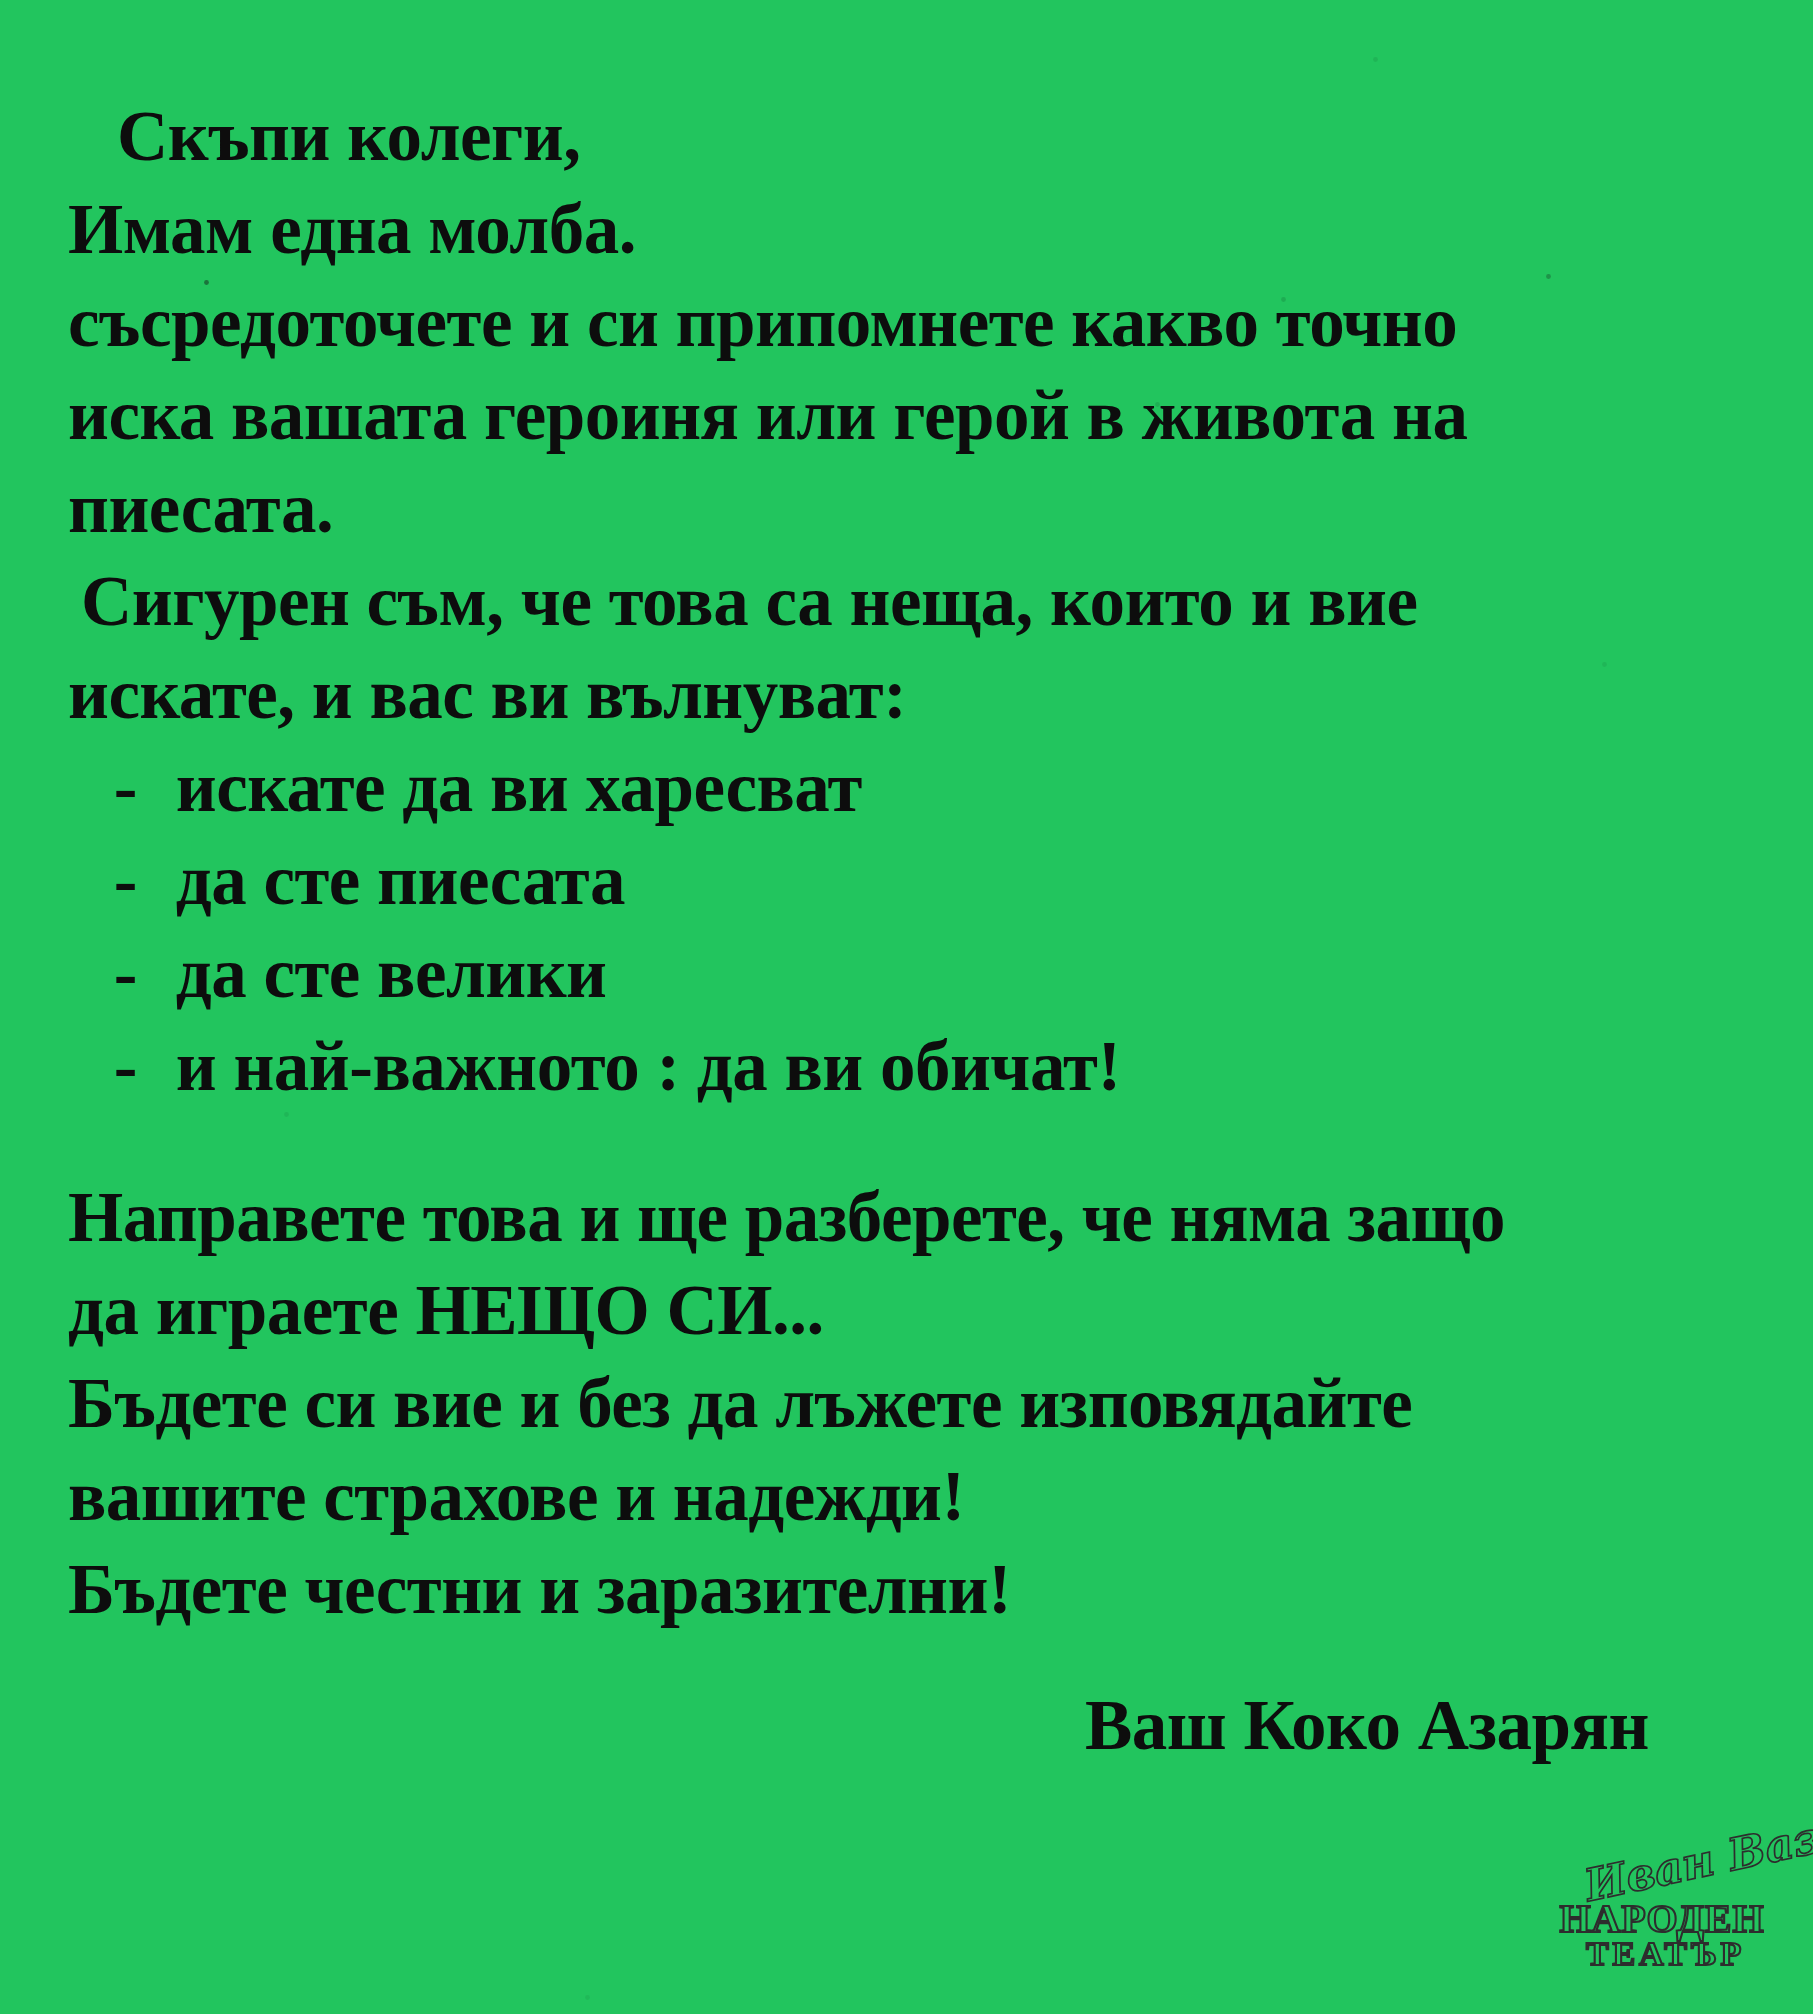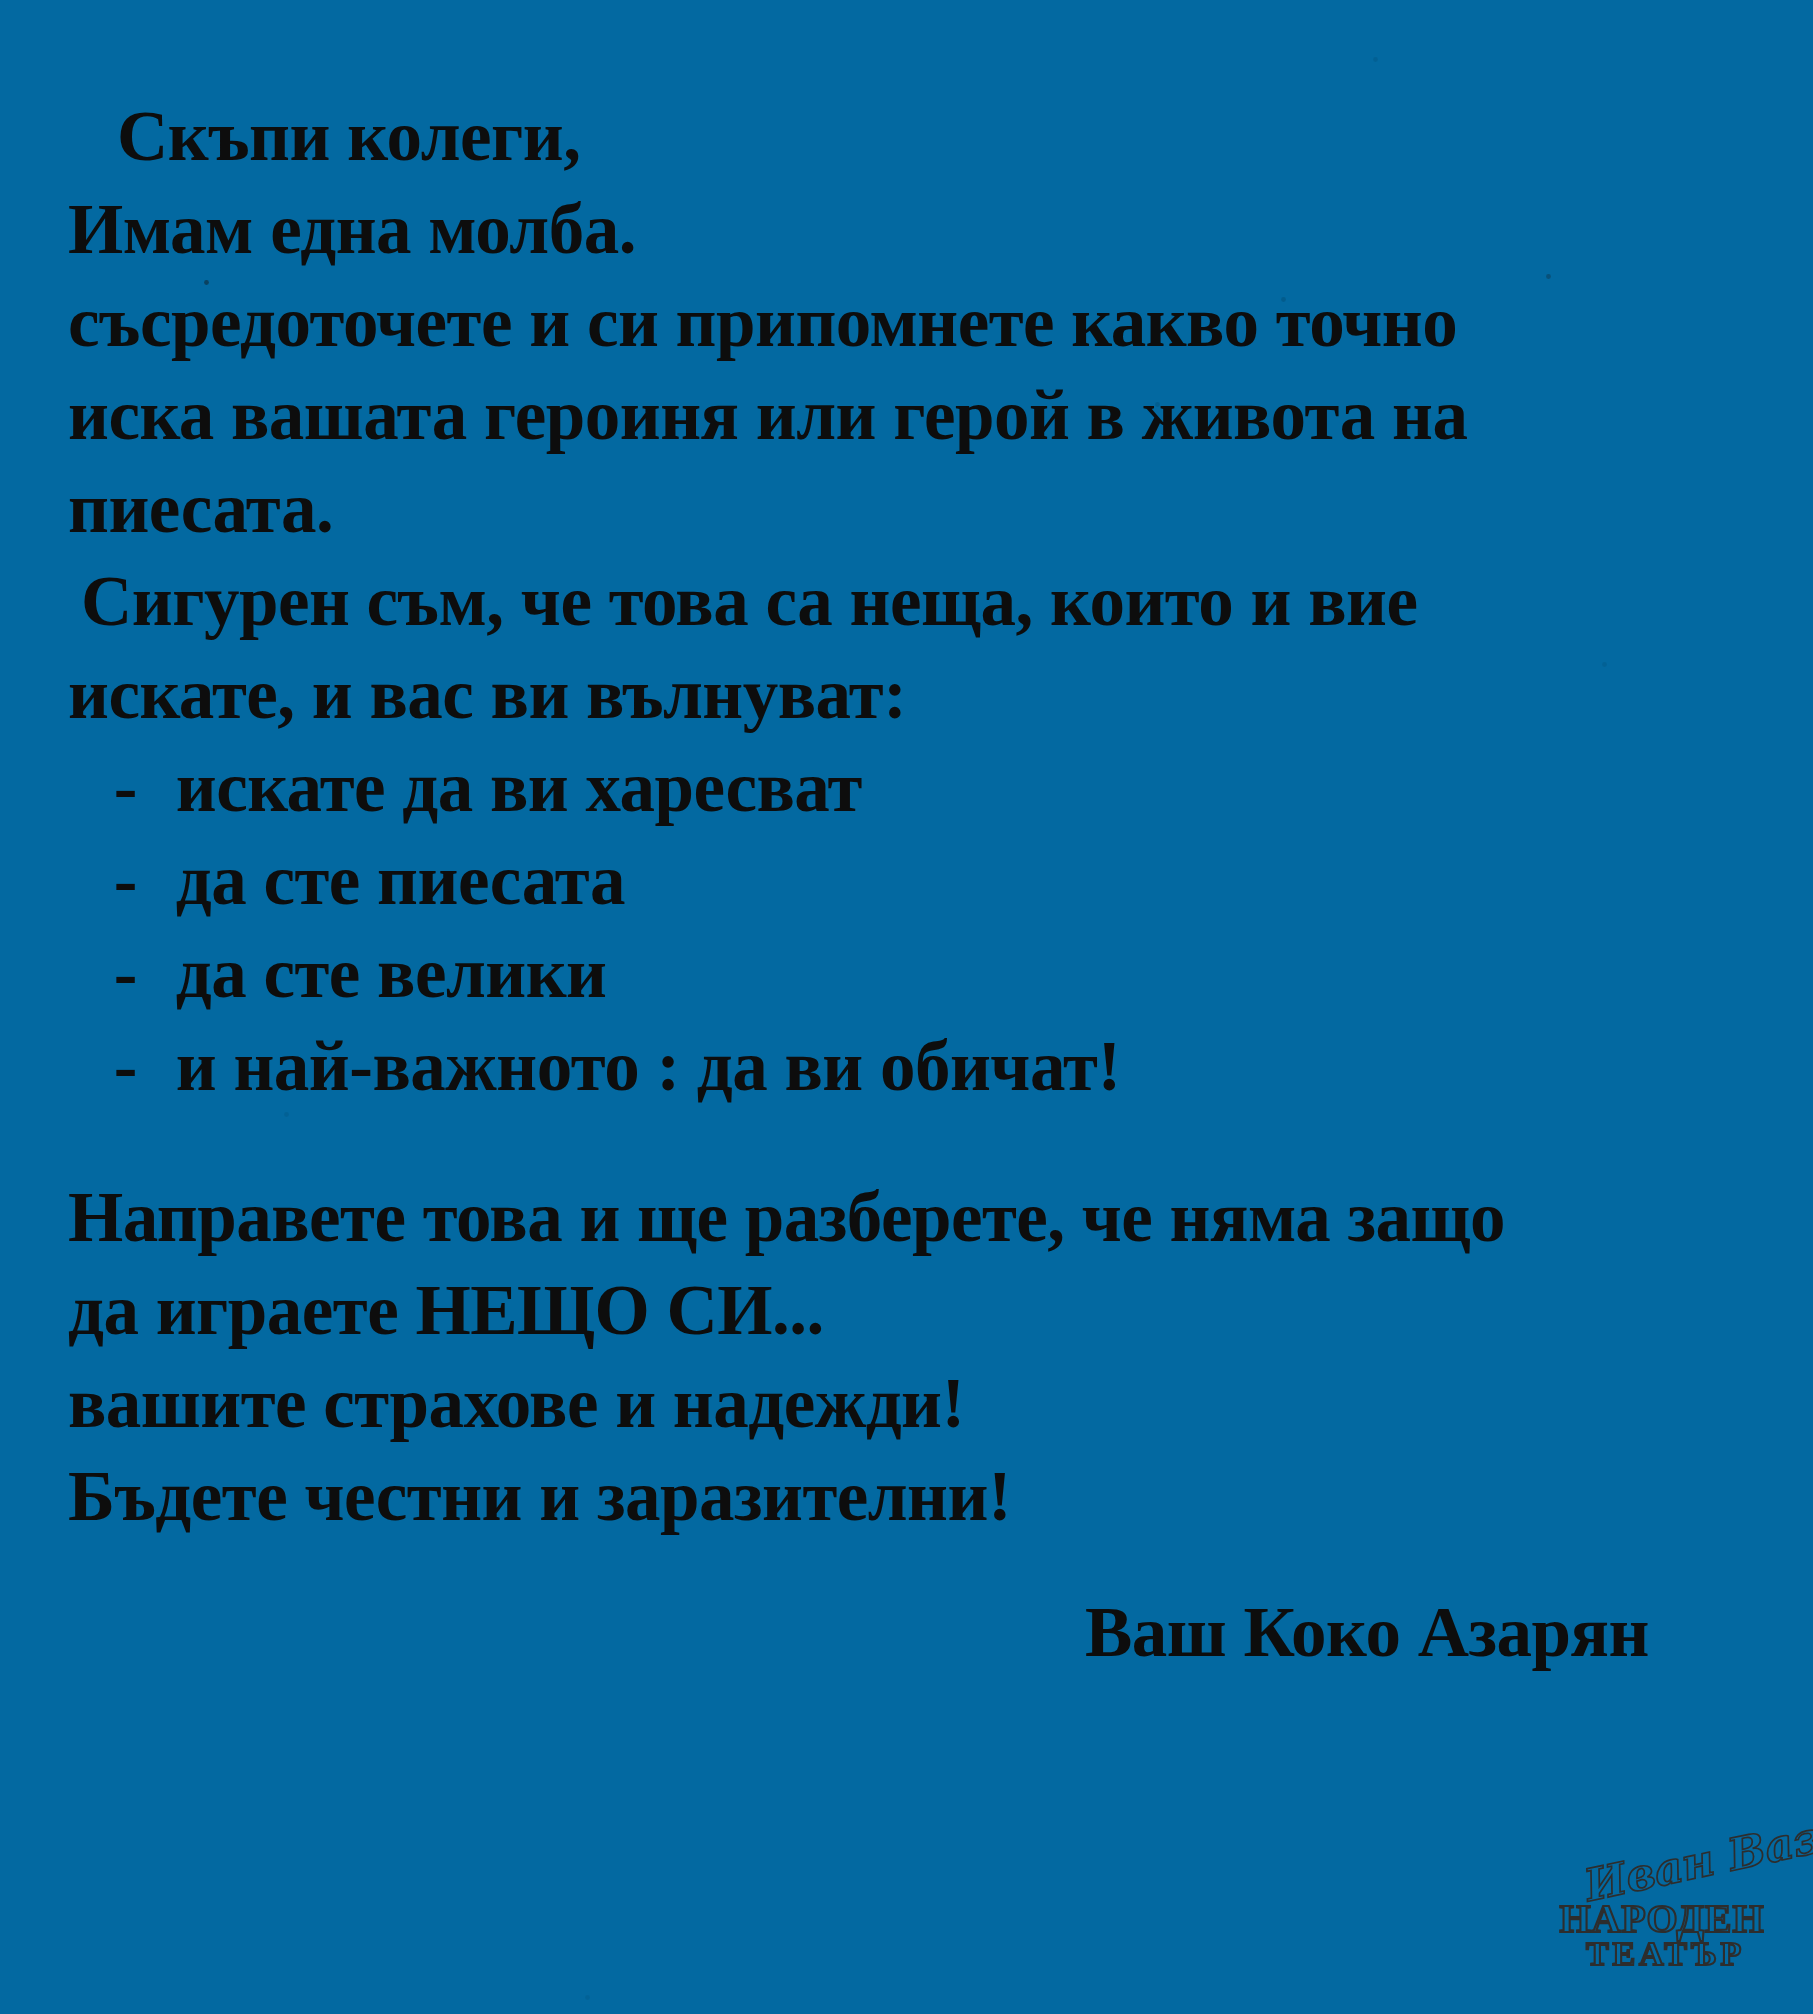--- a/index.html
+++ b/index.html
@@ -1,20 +1,20 @@
 <!DOCTYPE html>
 <html style="font-size:15px"><head>
 <meta charset="utf-8">
 <style>
   html, body { margin: 0; padding: 0; }
   .page {
     position: relative;
     width: 1814px;
     height: 2014px;
-    background: #0369a1;
+    background: #22c55e;
     overflow: hidden;
     font-family: "Liberation Serif", "DejaVu Serif", serif;
     color: #0d0d0d;
   }
   .letter-body {
     position: absolute;
     top: 0; left: 0; right: 0;
     padding: 90px 28px 0 68px;
     font-weight: bold;
     font-size: 71px;
@@ -109,20 +109,21 @@
       <div class="line">иска вашата героиня или герой в живота на</div>
       <div class="line">пиесата.</div>
       <div class="line" style="padding-left: 13px;">Сигурен съм, че това са неща, които и вие</div>
       <div class="line">искате, и вас ви вълнуват:</div>
       <div class="line bullet"><span class="dash">-</span><span>искате да ви харесват</span></div>
       <div class="line bullet"><span class="dash">-</span><span>да сте пиесата</span></div>
       <div class="line bullet"><span class="dash">-</span><span>да сте велики</span></div>
       <div class="line bullet"><span class="dash">-</span><span>и най-важното : да ви обичат!</span></div>
       <div class="line" style="margin-top: 58px;">Направете това и ще разберете, че няма защо</div>
       <div class="line">да играете НЕЩО СИ...</div>
+      <div class="line">Бъдете си вие и без да лъжете изповядайте</div>
       <div class="line">вашите страхове и надежди!</div>
       <div class="line">Бъдете честни и заразителни!</div>
       <div class="signature-row">Ваш Коко Азарян</div>
     </div>
 
   <div class="stamp">
     <div class="stamp-script">Иван Вазов</div>
     <div class="stamp-line1">НАРОДЕН</div>
     <div class="stamp-line2">ТЕАТЪР</div>
   </div>

